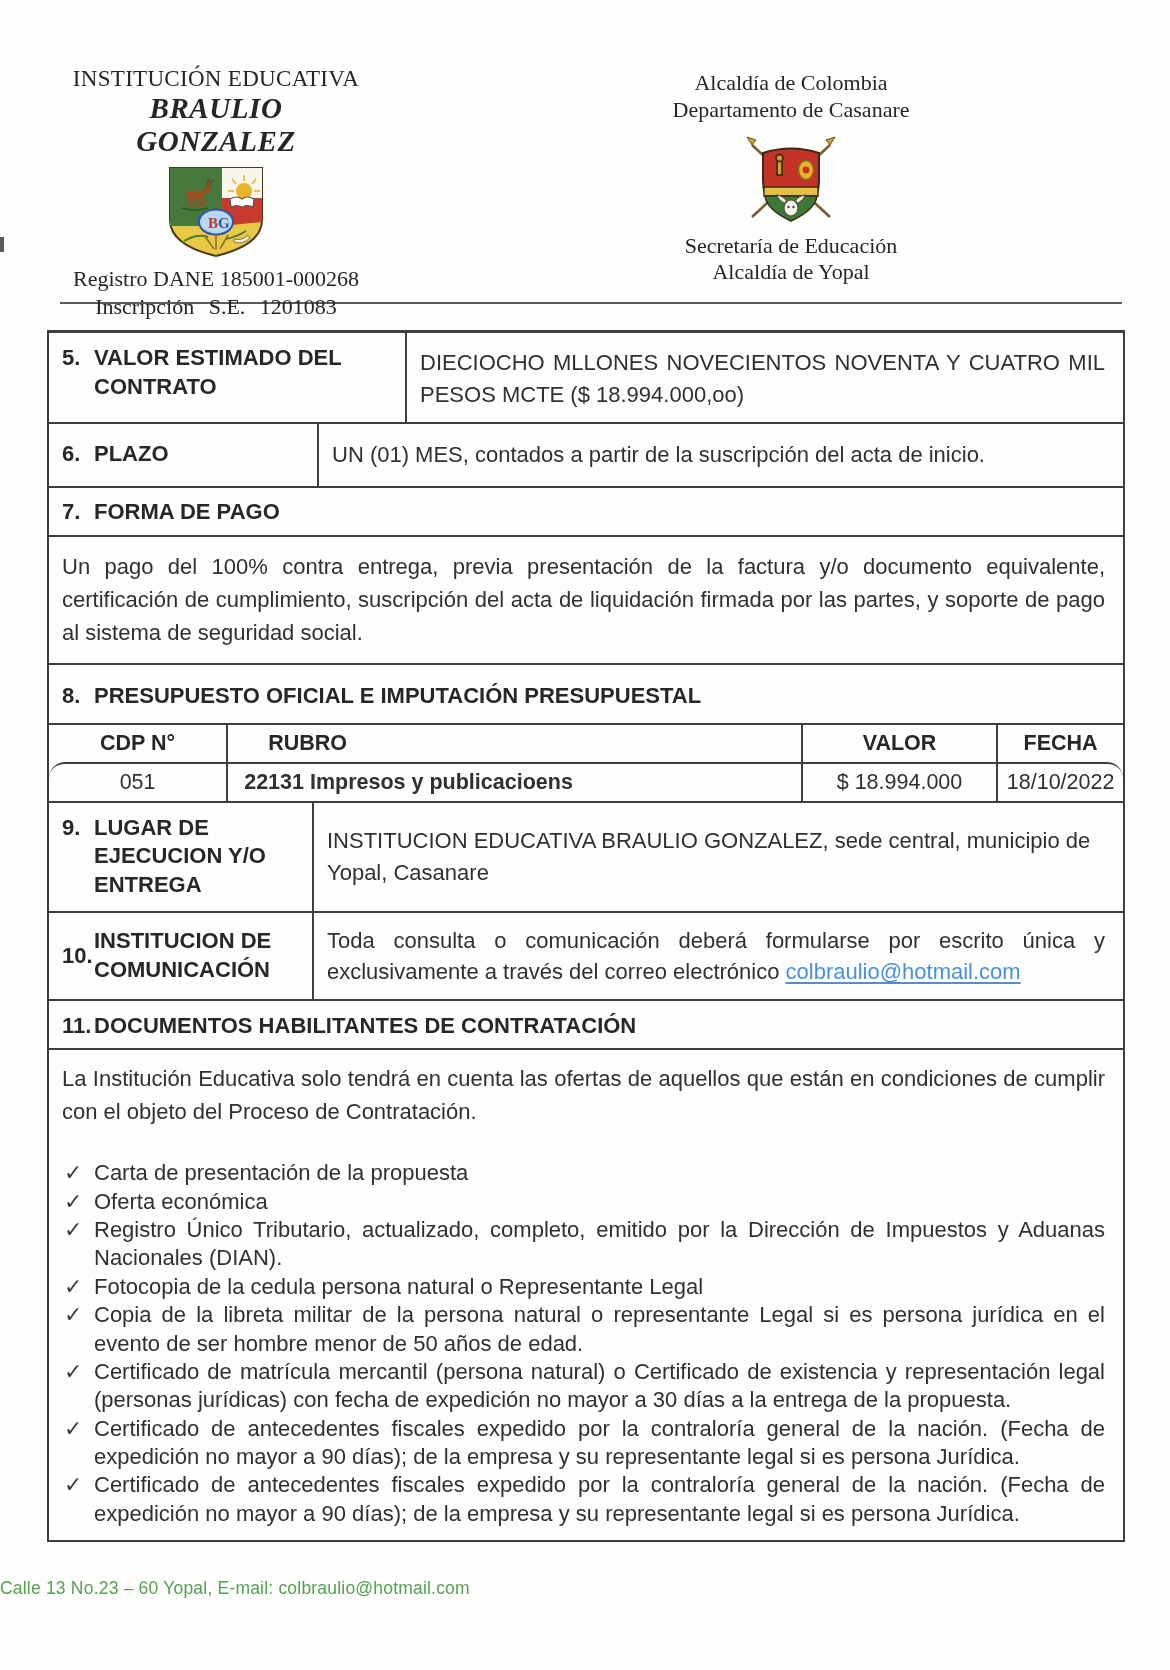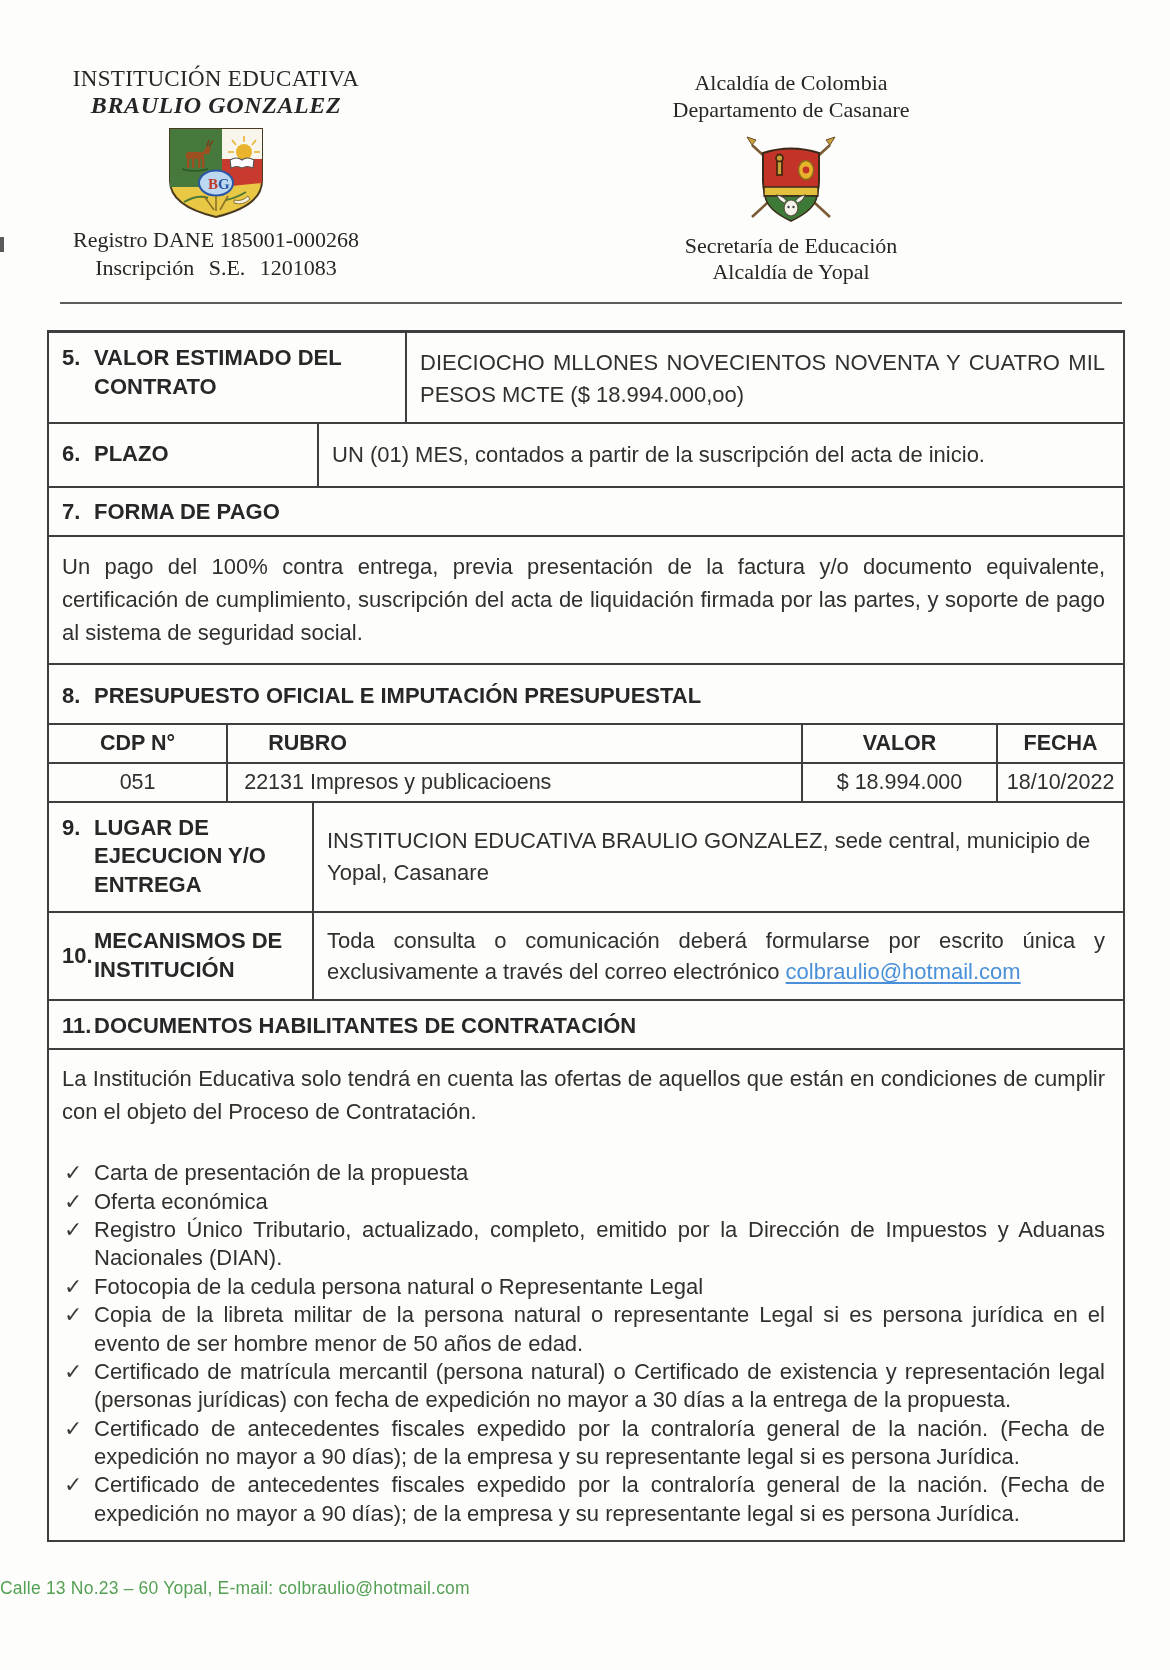--- a/index.html
+++ b/index.html
@@ -12,21 +12,21 @@
     color:#303030;
     font-family:"Liberation Sans", sans-serif;
     overflow:hidden;
   }
   
   .header { position:relative; height:302px; }
   .hdr-left  { position:absolute; left:70px;  top:66px; width:292px; text-align:center; }
   .hdr-right { position:absolute; left:636px; top:70px; width:310px; text-align:center; }
   .hdr-serif { font-family:"Liberation Serif", serif; color:#262626; }
   .hdr-title    { font-size:23px; letter-spacing:0.3px; }
-  .hdr-subtitle { font-size:24px; font-weight:bold; font-style:italic; letter-spacing:0.6px; }
+  .hdr-subtitle { font-size:29px; font-weight:bold; font-style:italic; letter-spacing:0.6px; }
   .hdr-line     { font-size:22px; line-height:1.22; }
   .hdr-reg      { font-size:22px; line-height:1.25; }
   .hdr-reg.spread { word-spacing:9px; }
   .crest { display:block; margin:7px auto 6px auto; }
   .edge-artifact { position:absolute; left:0; top:237px; width:4px; height:15px; background:#5a5a5a; }
   .rule { margin:0 48px 0 60px; border-top:2px solid #5c5c5c; }
 
   
   .doc-table {
     margin:26px 45px 0 47px;
@@ -47,31 +47,31 @@
   .cell-label { font-weight:bold; color:#272727; line-height:1.3; }
   .cell-value { line-height:1.45; display:flex; flex-direction:column; justify-content:center; }
   .cell-value.just { text-align:justify; display:block; padding-top:14px; }
   .numbered { display:flex; }
   .numbered .num { min-width:32px; flex:none; }
   .section-head { font-weight:bold; color:#272727; display:flex; align-items:center; padding:10px 14px 8px 13px; }
   .section-head.tall { padding-top:18px; padding-bottom:14px; }
   .para { padding:13px 18px 14px 13px; text-align:justify; line-height:1.5; }
 
   
-  .budget { display:grid; grid-template-columns:16.5% 53.5% 18.2% 11.8%; }
+  .budget { display:grid; grid-template-columns:16.5% 53.5% 18.2% 11.8%;border-radius:16px; }
   .budget .bcell {
     border-left:2px solid #3e3e3e;
     display:flex; align-items:center; justify-content:center;
     min-height:37px; font-size:21.5px; padding:3px 4px;
   }
   .budget .bcell:first-child { border-left:none; }
   .budget .bhead { font-weight:bold; color:#272727; }
   .budget .bhead.rubro, .budget .bdata.rubro { justify-content:flex-start; }
   .budget .bhead.rubro { padding-left:40px; }
-  .budget .bdata.rubro { padding-left:16px; }
+  .budget .bdata.rubro { padding-left:16px;font-weight:bold; }
   .budget-data { border-top:2px solid #3e3e3e; }
 
   
   .docs-body { padding:12px 18px 12px 13px; }
   .docs-body p { text-align:justify; line-height:1.5; }
   .docs-body .p1 { margin-bottom:31px; }
   .docs-body .p2 { margin-bottom:23px; }
   ul.checklist { list-style:none; }
   ul.checklist li { display:flex; line-height:1.29; }
   ul.checklist .check { min-width:32px; flex:none; color:#3c3c3c; padding-left:2px; }
@@ -227,21 +227,21 @@
       <div class="cell cell-label numbered">
         <span class="num">9.</span>
         <span>LUGAR DE EJECUCION Y/O ENTREGA</span>
       </div>
       <div class="cell cell-value">INSTITUCION EDUCATIVA BRAULIO GONZALEZ, sede central, municipio de Yopal, Casanare</div>
     </div>
 
     <div class="row row-meca">
       <div class="cell cell-label numbered" style="display:flex;align-items:center;">
         <span class="num">10.</span>
-        <span>MECANISMOS DE INSTITUCIÓN</span>
+        <span>INSTITUCION DE COMUNICACIÓN</span>
       </div>
       <div class="cell cell-value just" style="padding-top:12px;">
         <span>Toda consulta o comunicación deberá formularse por escrito única y exclusivamente a través del correo electrónico </span><span class="email-link">colbraulio@hotmail.com</span>
       </div>
     </div>
 
     <div class="row row-head">
       <div class="section-head numbered">
         <span class="num">11.</span>
         <span>DOCUMENTOS HABILITANTES DE CONTRATACIÓN</span>

